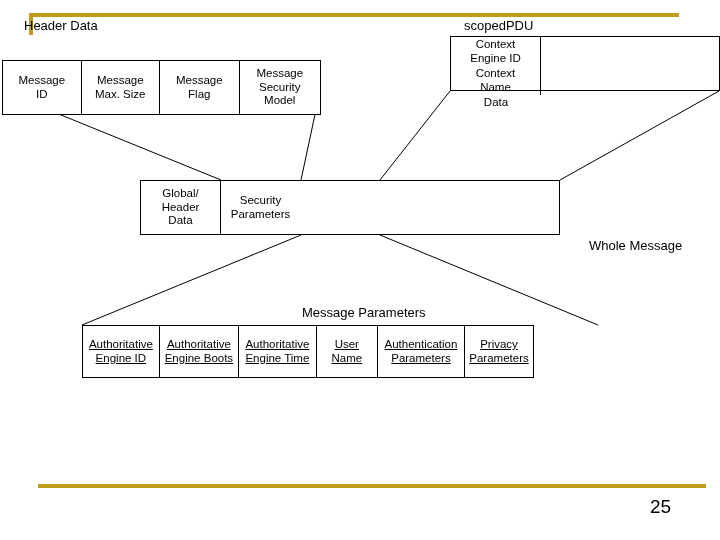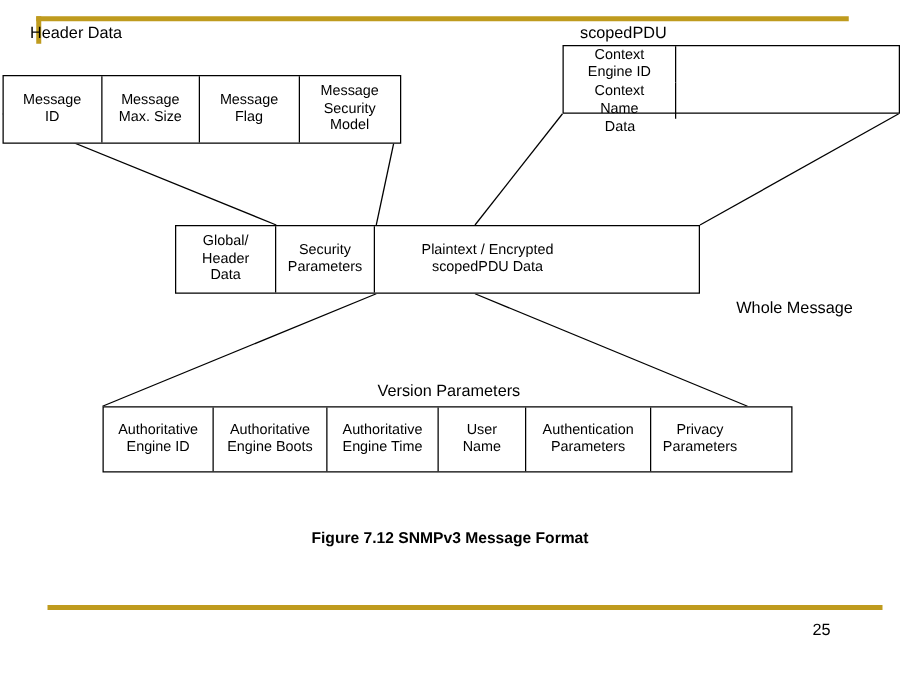--- a/index.html
+++ b/index.html
@@ -79,22 +79,23 @@
   }
   #row-whole-message {
     left: 140px;
     top: 180px;
     width: 420px;
     height: 55px;
   }
   #row-security-parameters {
     left: 82px;
     top: 325px;
-    width: 552px;
+    width: 452px;
     height: 53px;
+    text-decoration: underline;
   }
   
   .label {
     position: absolute;
     font-size: 13px;
     line-height: 14px;
     white-space: nowrap;
   }
   #label-header-data { left: 24px; top: 19px; }
   #label-scoped-pdu  { left: 464px; top: 19px; text-align: center; }
@@ -107,21 +108,21 @@
     top: 423px;
     width: 720px;
     text-align: center;
     font-size: 12.5px;
     font-weight: bold;
   }
   #page-number {
     position: absolute;
     left: 650px;
     top: 496px;
-    font-size: 13px;
+    font-size: 19px;
   }
   
   #connectors {
     position: absolute;
     left: 0;
     top: 0;
     width: 720px;
     height: 540px;
     pointer-events: none;
   }
@@ -139,44 +140,42 @@
       <line x1="2" y1="91" x2="221" y2="180" stroke="#000000" stroke-width="1"></line>
       <line x1="320" y1="91" x2="301" y2="180" stroke="#000000" stroke-width="1"></line>
       <line x1="450" y1="91" x2="380" y2="180" stroke="#000000" stroke-width="1"></line>
       <line x1="719" y1="91" x2="560" y2="180" stroke="#000000" stroke-width="1"></line>
       <line x1="301" y1="235" x2="82" y2="325" stroke="#000000" stroke-width="1"></line>
       <line x1="380" y1="235" x2="598" y2="325" stroke="#000000" stroke-width="1"></line>
     </svg>
 
   <div class="label" id="label-header-data">Header Data</div>
   <div class="label" id="label-scoped-pdu">scopedPDU</div>
-  <div class="label" id="label-security-parameters">Version Parameters</div>
+  <div class="label" id="label-security-parameters">Message Parameters</div>
   <div class="label" id="label-whole-message">Whole Message</div>
 
   <div class="row" id="row-header-data">
       <div class="cell" style="width: 79px;">Message<br>ID</div>
       <div class="cell" style="width: 79px;">Message<br>Max. Size</div>
       <div class="cell" style="width: 80px;">Message<br>Flag</div>
       <div class="cell" style="width: 81px;">Message<br>Security<br>Model</div>
     </div>
   <div class="row" id="row-scoped-pdu">
       <div class="cell" style="width: 90px;">Context<br>Engine ID</div>
       <div class="cell" style="width: 90px;">Context<br>Name</div>
       <div class="cell" style="width: 90px;">Data</div>
     </div>
   <div class="row" id="row-whole-message">
       <div class="cell" style="width: 80px;">Global/<br>Header<br>Data</div>
       <div class="cell" style="width: 79px;">Security<br>Parameters</div>
-      <div class="cell" style="width: 180px;">Plaintext / Encrypted<br>scopedPDU Data</div>
     </div>
   <div class="row" id="row-security-parameters">
       <div class="cell" style="width: 88px;">Authoritative<br>Engine ID</div>
       <div class="cell" style="width: 91px;">Authoritative<br>Engine Boots</div>
       <div class="cell" style="width: 89px;">Authoritative<br>Engine Time</div>
       <div class="cell" style="width: 70px;">User<br>Name</div>
       <div class="cell" style="width: 100px;">Authentication<br>Parameters</div>
       <div class="cell" style="width: 78px; text-align: center;">Privacy<br>Parameters</div>
     </div>
 
-  <div id="caption">Figure 7.12 SNMPv3 Message Format</div>
   <div id="page-number">25</div>
 
 </div>
 
 </body></html>

